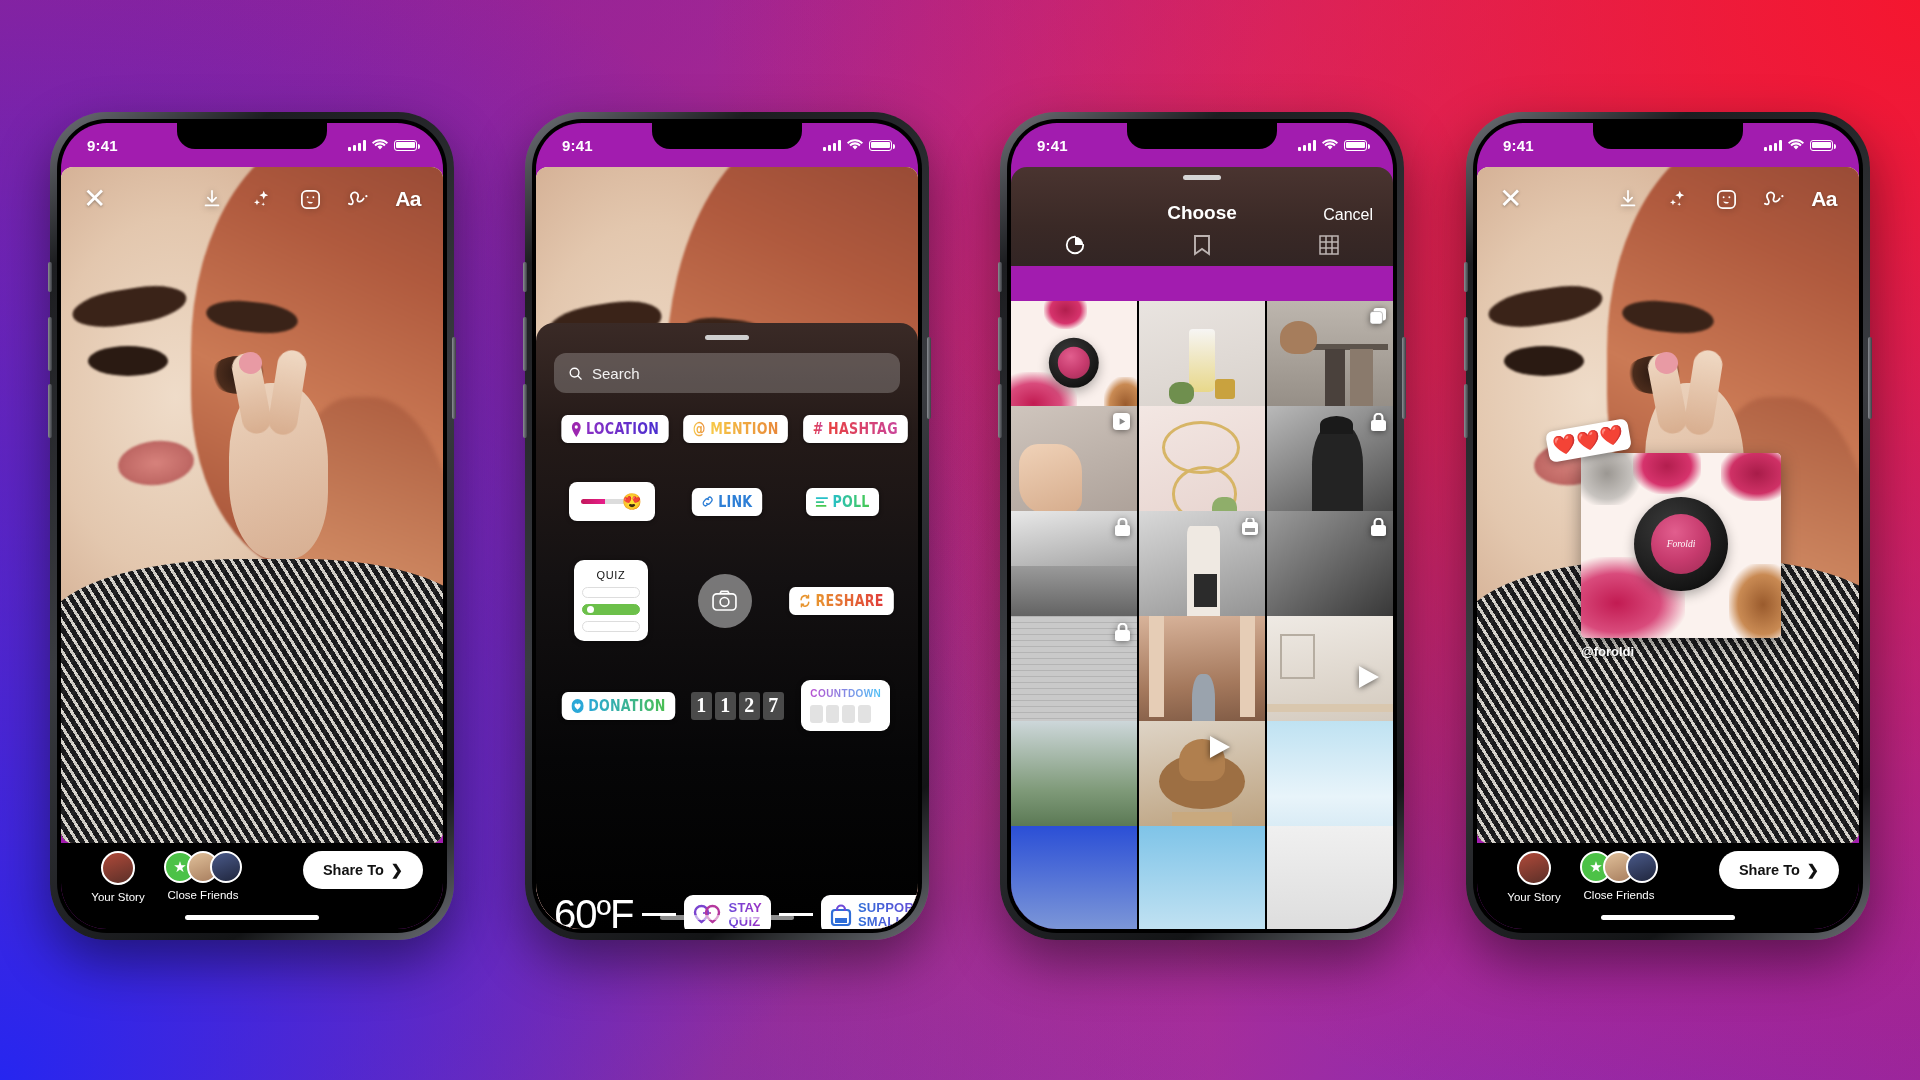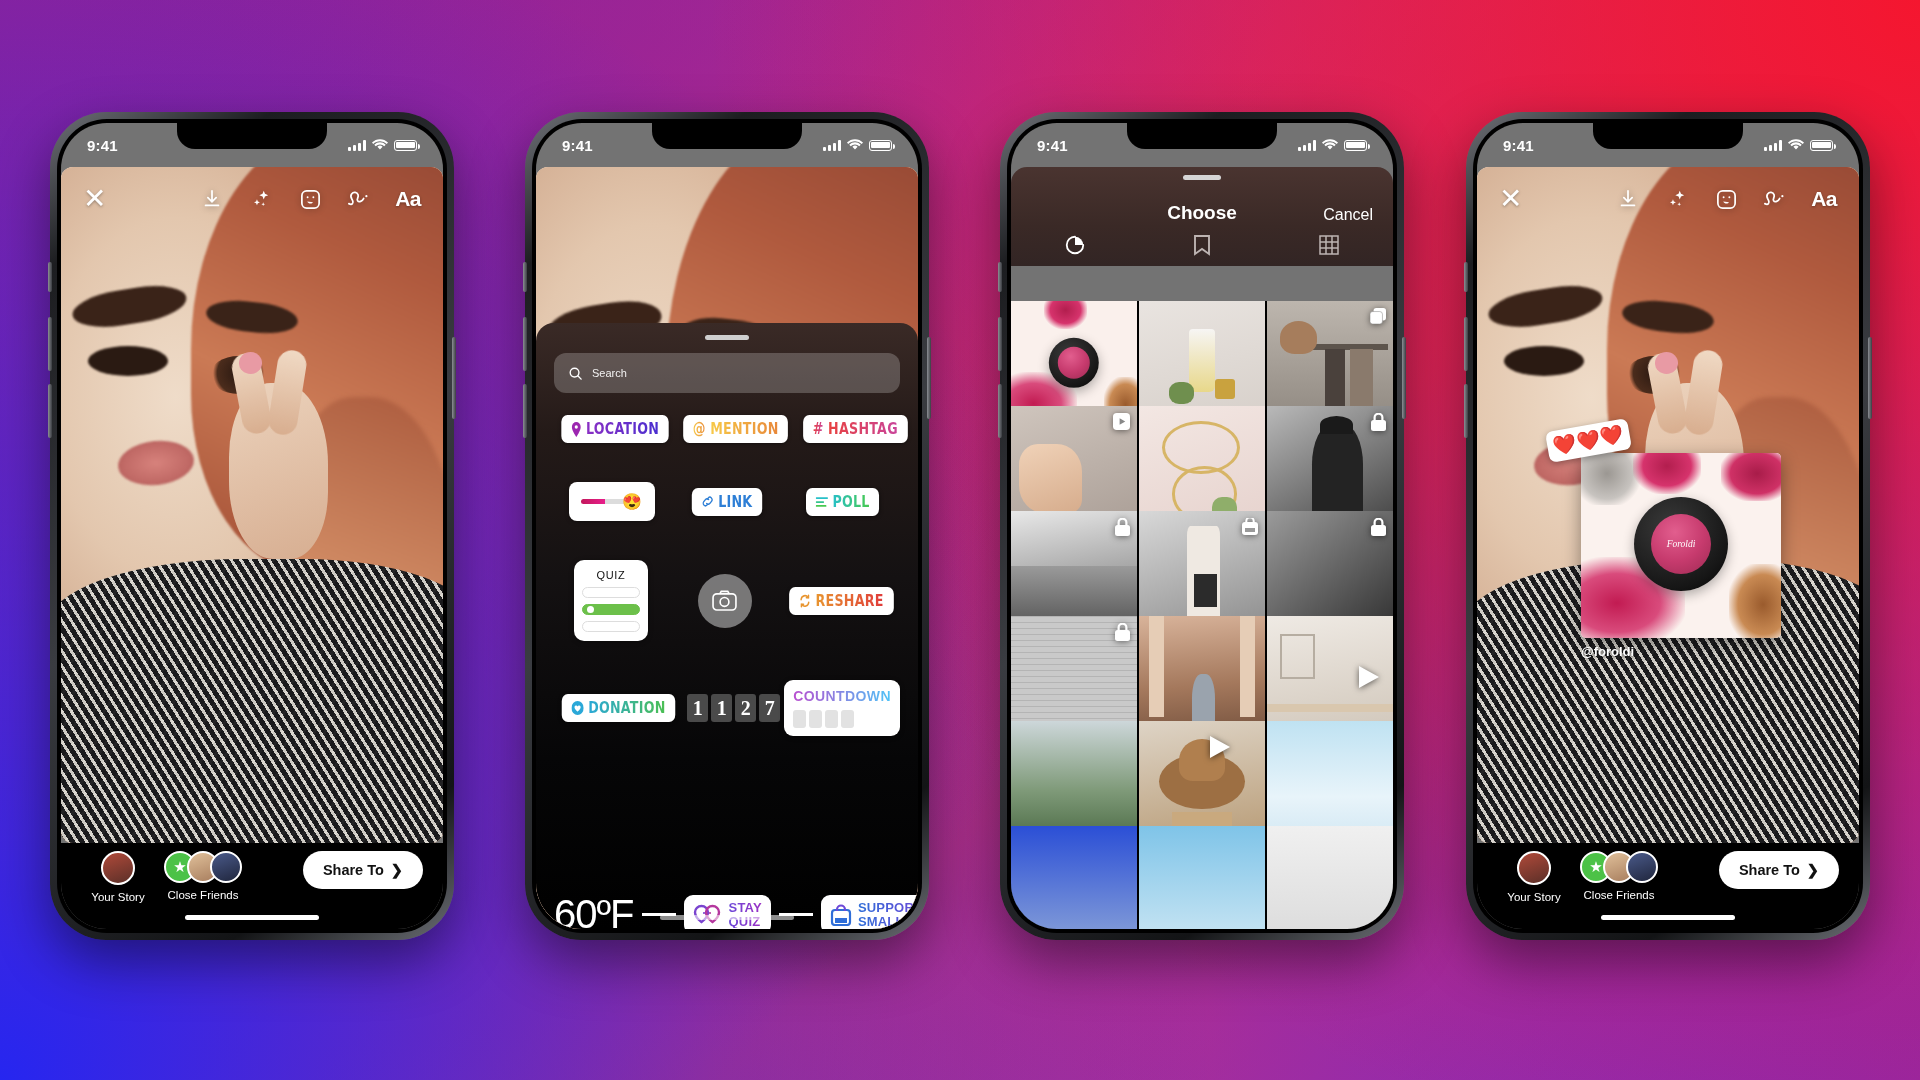--- a/index.html
+++ b/index.html
@@ -30,21 +30,21 @@
   .phone-inner {
     width: 100%; height: 100%;
     border-radius: 50px;
     background: #000;
     padding: 4px;
     position: relative;
   }
   .screen {
     width: 100%; height: 100%;
     border-radius: 46px;
-    background: #737373;
+    background: #a21caf;
     overflow: hidden;
     position: relative;
   }
   .notch {
     position: absolute; top: 0; left: 50%; transform: translateX(-50%);
     width: 150px; height: 26px; background: #000;
     border-radius: 0 0 18px 18px; z-index: 40;
   }
   .side-btn { position:absolute; background: linear-gradient(90deg,#8b8e94,#3b3d42); border-radius:2px; }
   .sb-l1 { left:-2px; top:150px; width:4px; height:30px; }
@@ -190,21 +190,21 @@
   .tray {
     position: absolute; left: 0; right: 0; bottom: 0; top: 200px;
     background: linear-gradient(180deg,#3a2a26 0%, #241a18 18%, #141112 42%, #060607 72%, #000 100%);
     border-radius: 18px 18px 0 0; z-index: 22; padding: 0 18px;
   }
   .tray-grab { width: 44px; height: 5px; background: #cfcfcf; border-radius: 3px; margin: 12px auto 0; }
   .search-box {
     margin-top: 13px; height: 40px; border-radius: 12px;
     background: rgba(255,255,255,.22);
     display: flex; align-items: center; gap: 9px; padding: 0 14px;
-    color: rgba(255,255,255,.92); font-size: 11px;
+    color: rgba(255,255,255,.92); font-size: 15px;
   }
   .sticker-rows { margin-top: 22px; display: flex; flex-direction: column; gap: 39px; }
   .srow { display: grid; grid-template-columns: 1fr 1fr 1fr; align-items: center; justify-items: center; }
   .chip {
     background: #fff; border-radius: 7px; padding: 6px 11px;
     font-family: "DejaVu Sans Condensed", "Liberation Sans Narrow", "Liberation Sans", sans-serif;
     font-size: 16px; font-weight: 700; letter-spacing: .3px;
     display: flex; align-items: center; gap: 5px; line-height: 1;
     box-shadow: 0 1px 4px rgba(0,0,0,.4);
     transform: scaleX(.88);
@@ -244,21 +244,21 @@
     width: 54px; height: 54px; border-radius: 50%; background: rgba(160,160,160,.72);
     display:flex; align-items:center; justify-content:center; color:#fff;
   }
   .flip-num { display:flex; gap: 3px; }
   .flip-d {
     width: 21px; height: 28px; background: #4a4a4a; color:#fff; border-radius: 3px;
     display:flex; align-items:center; justify-content:center;
     font-family:"Liberation Serif", serif; font-size: 20px; font-weight:700;
   }
   .cd-card { background:#fff; border-radius: 9px; padding: 8px 9px; box-shadow:0 1px 5px rgba(0,0,0,.4); }
-  .cd-title { font-size: 14px; font-weight:700; letter-spacing:.4px; text-align:center; }
+  .cd-title { font-size: 10px; font-weight:700; letter-spacing:.4px; text-align:center; }
   .cd-cells { display:flex; gap:3px; margin-top:6px; }
   .cd-cell { width: 13px; height: 18px; background:#e2e2e2; border-radius:3px; }
   .tray-bottom { position:absolute; left: 18px; right: 18px; bottom: -8px; display:flex; align-items:center; gap: 8px; }
   .temp-txt { color:#fff; font-family:"Liberation Sans Narrow","Liberation Sans",sans-serif;
               font-size: 40px; font-weight: 400; letter-spacing: -1px; }
   .dash { flex: 0 0 34px; height: 3px; background:#fff; }
   .pill-stay, .pill-supp {
     background:#fff; border-radius: 9px; padding: 6px 9px; display:flex; align-items:center; gap:6px;
   }
   .two-line { font-size: 13px; font-weight: 800; line-height: 1.02; letter-spacing:.2px; }

